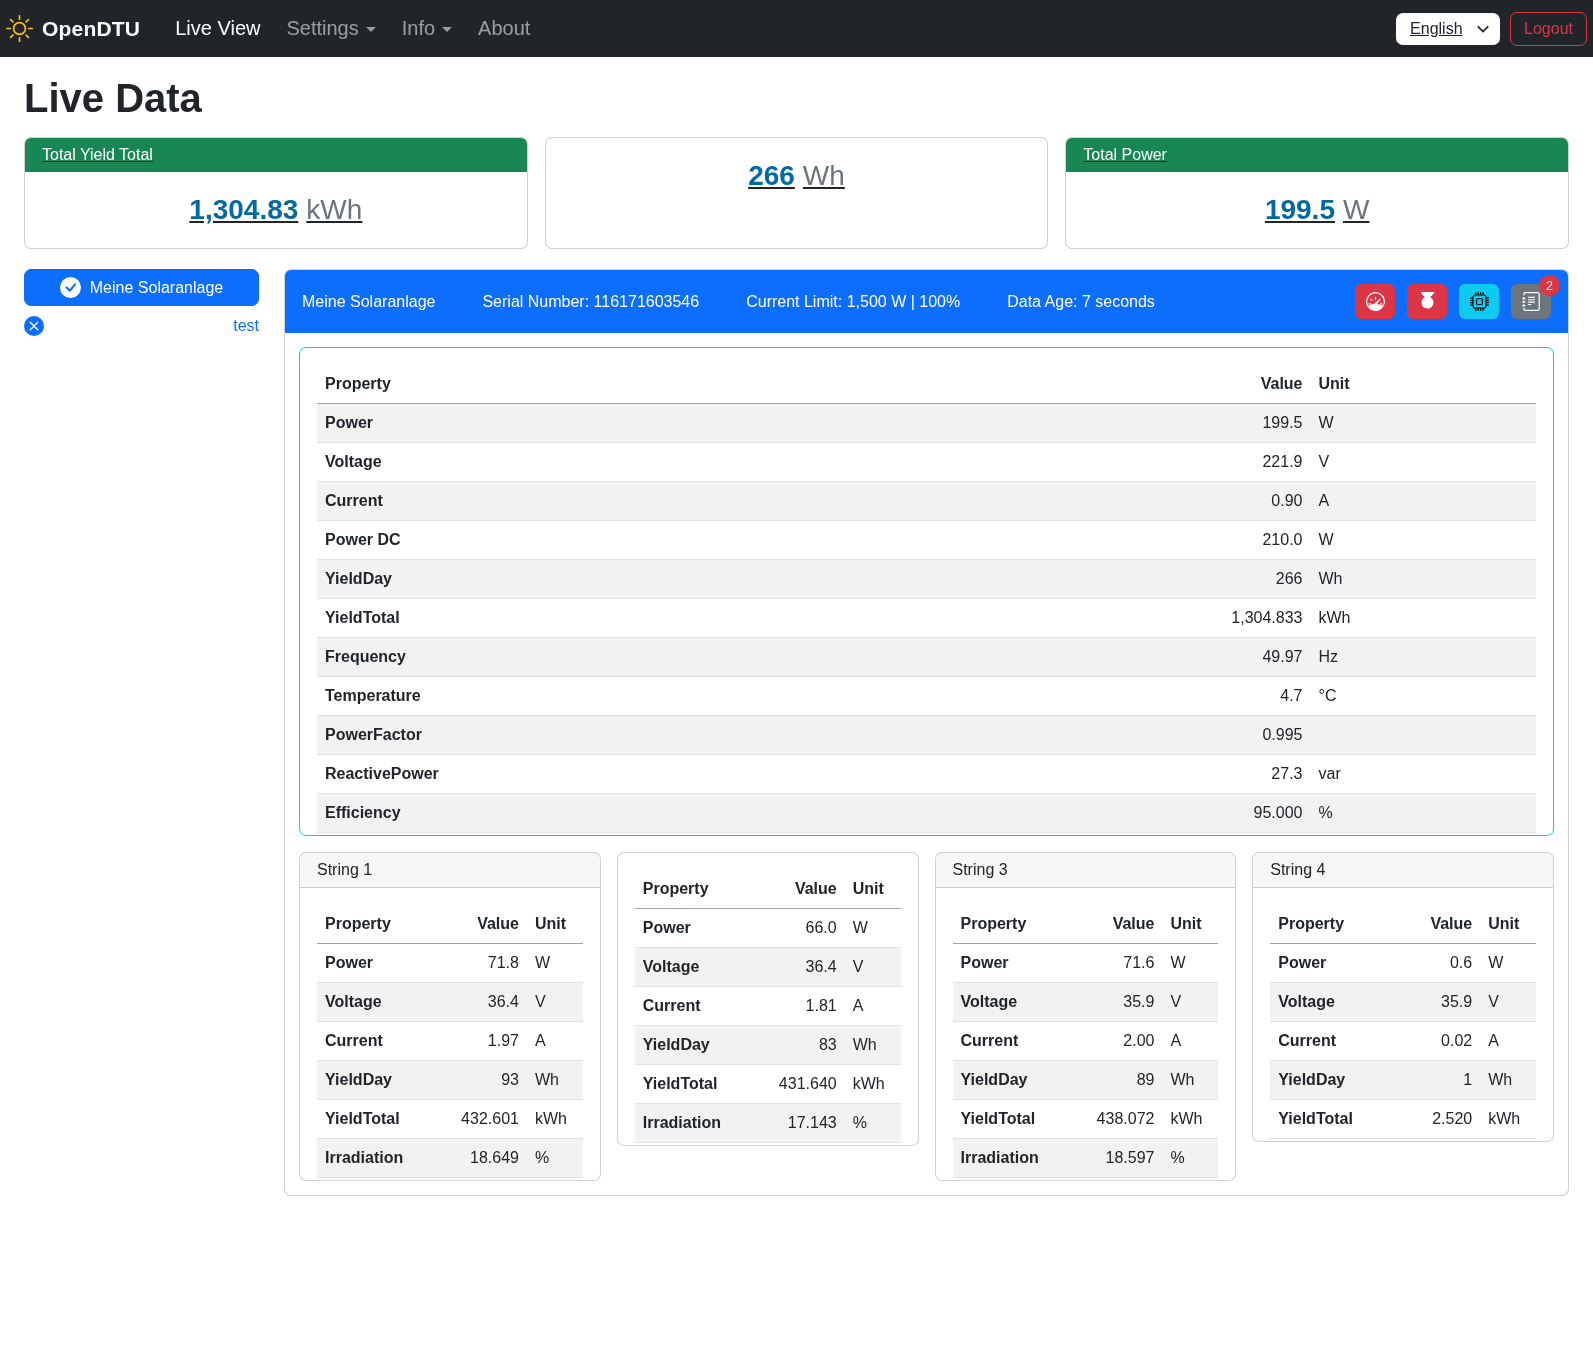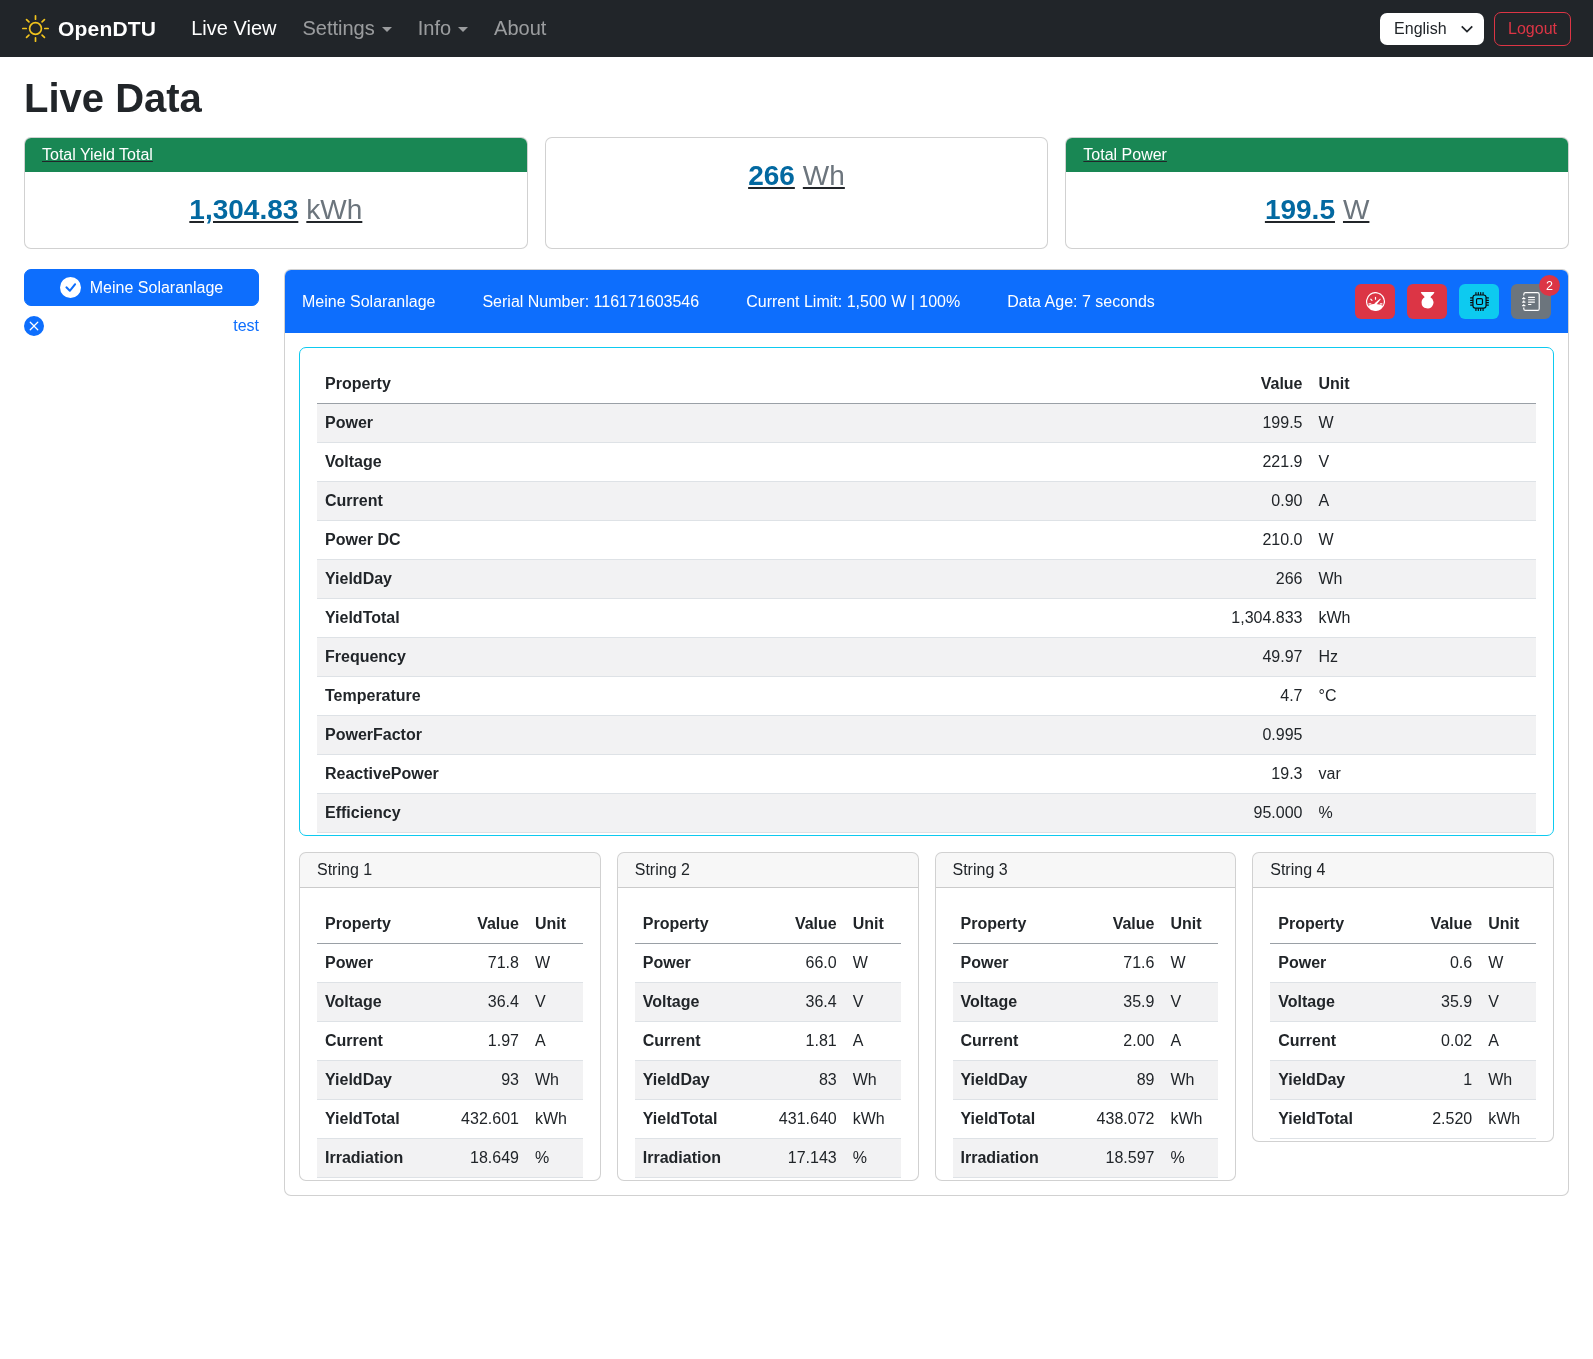--- a/index.html
+++ b/index.html
@@ -5,21 +5,22 @@
   * { box-sizing: border-box; margin: 0; padding: 0; }
   html,body { background:#fff; }
   body {
     width: 1593px; min-height: 1359px;
     font-family: "Liberation Sans", "DejaVu Sans", sans-serif;
     color: #212529; font-size: 16px;
   }
   
   .navbar {
     background:#212529; height:57px; display:flex; align-items:center;
-    padding:0 22px;
+    padding:0 6px;
+    text-decoration:underline;
   }
   .brand { display:flex; align-items:center; gap:9px; margin-right:22px; }
   .brand-text { color:#fff; font-size:21px; font-weight:700; letter-spacing:.2px; }
   .sun-icon { width:27px; height:27px; color:#f2c41d; }
   .nav-links { display:flex; align-items:center; }
   .nav-link {
     color:rgba(255,255,255,.55); padding:8px 13px; font-size:20px;
     text-decoration:none; cursor:pointer; display:flex; align-items:center; gap:7px;text-align:right;
   }
   .nav-link.active { color:#fff; }
@@ -270,21 +271,21 @@
                     <td class="col-value">4.7</td>
                     <td class="col-unit">°C</td>
                   </tr>
                   <tr class="striped">
                     <th class="col-prop">PowerFactor</th>
                     <td class="col-value">0.995</td>
                     <td class="col-unit"></td>
                   </tr>
                   <tr>
                     <th class="col-prop">ReactivePower</th>
-                    <td class="col-value">19.3</td>
+                    <td class="col-value">27.3</td>
                     <td class="col-unit">var</td>
                   </tr>
                   <tr class="striped">
                     <th class="col-prop">Efficiency</th>
                     <td class="col-value">95.000</td>
                     <td class="col-unit">%</td>
                   </tr>
                 </tbody>
               </table>
             </div>
@@ -330,21 +331,20 @@
                     <tr class="striped">
                       <th class="col-prop">Irradiation</th>
                       <td class="col-value">18.649</td>
                       <td class="col-unit">%</td>
                     </tr>
                   </tbody>
                 </table>
               </div>
             </div>
             <div class="string-card">
-              <div class="string-header">String 2</div>
               <div class="string-body">
                 <table class="data-table string-table">
                   <thead>
                     <tr>
                       <th class="col-prop">Property</th>
                       <th class="col-value">Value</th>
                       <th class="col-unit">Unit</th>
                     </tr>
                   </thead>
                   <tbody>

